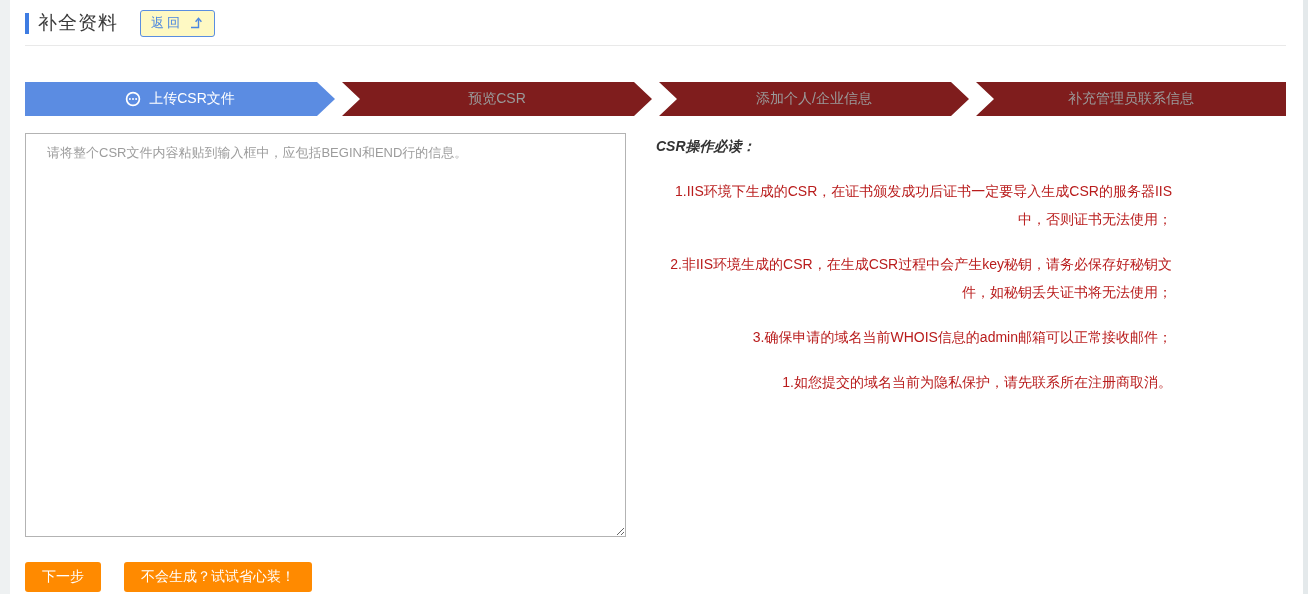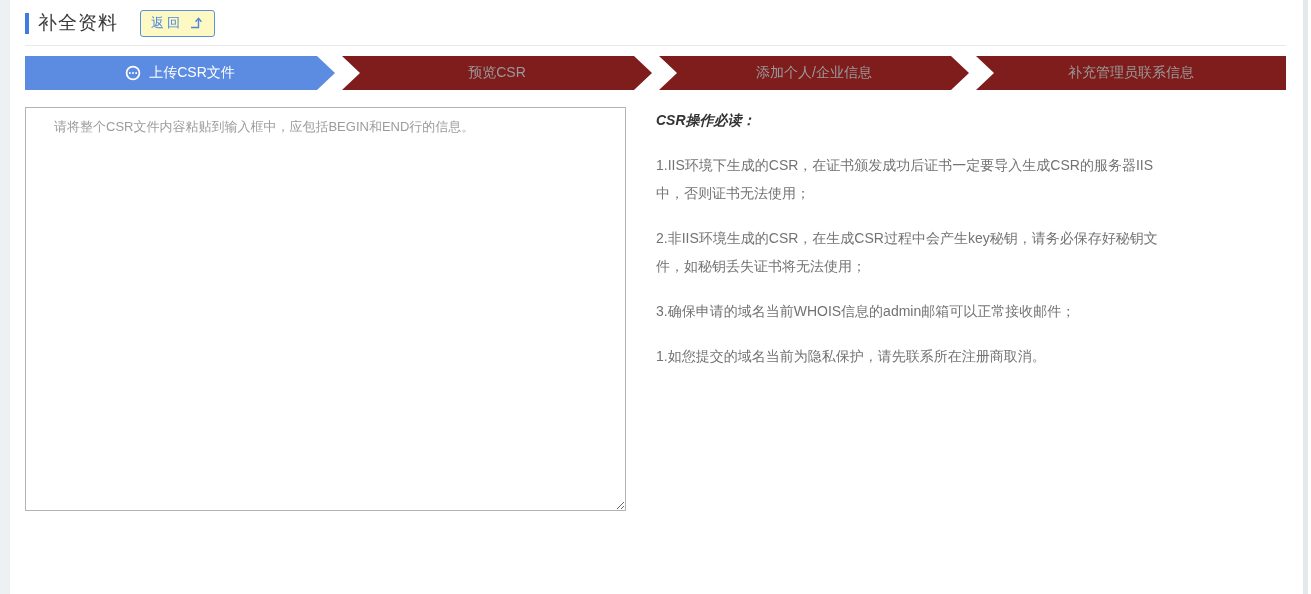--- a/index.html
+++ b/index.html
@@ -16,39 +16,39 @@
   .title-accent { width:4px; height:21px; background:#3e7ce2; margin-right:9px; }
   .page-title { font-size:19px; color:#3b3b3b; letter-spacing:1px; }
   .back-btn { margin-left:22px; display:inline-flex; align-items:center; gap:7px;
               background:#fef9c3; border:1px solid #5a8ee0; border-radius:3px;
               color:#4a86e0; font-size:13px; padding:3px 10px 4px; cursor:pointer;
               letter-spacing:3px; }
   .back-btn svg { flex:0 0 auto; }
   .header-divider { height:1px; background:#e9e9e9; margin-top:9px; }
 
   
-  .stepper { display:flex; height:34px; margin-top:10px; }
+  .stepper { display:flex; height:34px; margin-top:36px; }
   .step { flex:1 1 0; display:flex; align-items:center; justify-content:center; gap:8px;
           background:#7f1d1d; color:#9a9a9a; font-size:14px; margin-left:7px; cursor:default;
           clip-path:polygon(0 0, calc(100% - 18px) 0, 100% 50%, calc(100% - 18px) 100%, 0 100%, 18px 50%); }
   .step.first { margin-left:0; background:#5b8ce2; color:#fff;
           clip-path:polygon(0 0, calc(100% - 18px) 0, 100% 50%, calc(100% - 18px) 100%, 0 100%); }
   .step.last { clip-path:polygon(0 0, 100% 0, 100% 100%, 0 100%, 18px 50%); }
 
   
   .main { display:flex; margin-top:17px; align-items:flex-start; }
   .csr-textarea { width:601px; height:404px; border:1px solid #b3b3b3; background:#fff;
-                  padding:9px 28px; font-size:13px; line-height:20px; color:#404040;
+                  padding:9px 21px; font-size:13px; line-height:20px; color:#404040;
                   font-family:"Liberation Sans","DejaVu Sans",sans-serif;
                   resize:both; outline:none; }
   .csr-textarea::placeholder { color:#9c9c9c; }
 
   .notice { margin-left:30px; width:516px; }
   .notice-title { font-size:14px; font-weight:bold; color:#333; margin-top:5px; margin-bottom:21px;font-style:italic; }
-  .notice-item { font-size:14px; color:#737373; line-height:28px; margin-bottom:17px; }
+  .notice-item { font-size:14px; color:#b91c1c; line-height:28px; margin-bottom:17px;text-align:right; }
 
   
   .actions { display:flex; gap:23px; margin-top:25px; }
   .action-btn { background:#ff8a00; border:none; border-radius:3px; color:#fff;
                 height:30px; padding:0 17px; font-size:14px; cursor:pointer;
                 font-family:"Liberation Sans","DejaVu Sans",sans-serif; }
 </style>
 </head>
 <body>
 
@@ -101,15 +101,19 @@
 
       <div class="notice">
         <div class="notice-title">CSR操作必读：</div>
         <p class="notice-item">1.IIS环境下生成的CSR，在证书颁发成功后证书一定要导入生成CSR的服务器IIS中，否则证书无法使用；</p>
         <p class="notice-item">2.非IIS环境生成的CSR，在生成CSR过程中会产生key秘钥，请务必保存好秘钥文件，如秘钥丢失证书将无法使用；</p>
         <p class="notice-item">3.确保申请的域名当前WHOIS信息的admin邮箱可以正常接收邮件；</p>
         <p class="notice-item">1.如您提交的域名当前为隐私保护，请先联系所在注册商取消。</p>
       </div>
     </div>
 
+    <div class="actions">
+      <button class="action-btn">下一步</button>
+      <button class="action-btn">不会生成？试试省心装！</button>
+    </div>
 
   </div>
 </div>
 
 </body></html>

